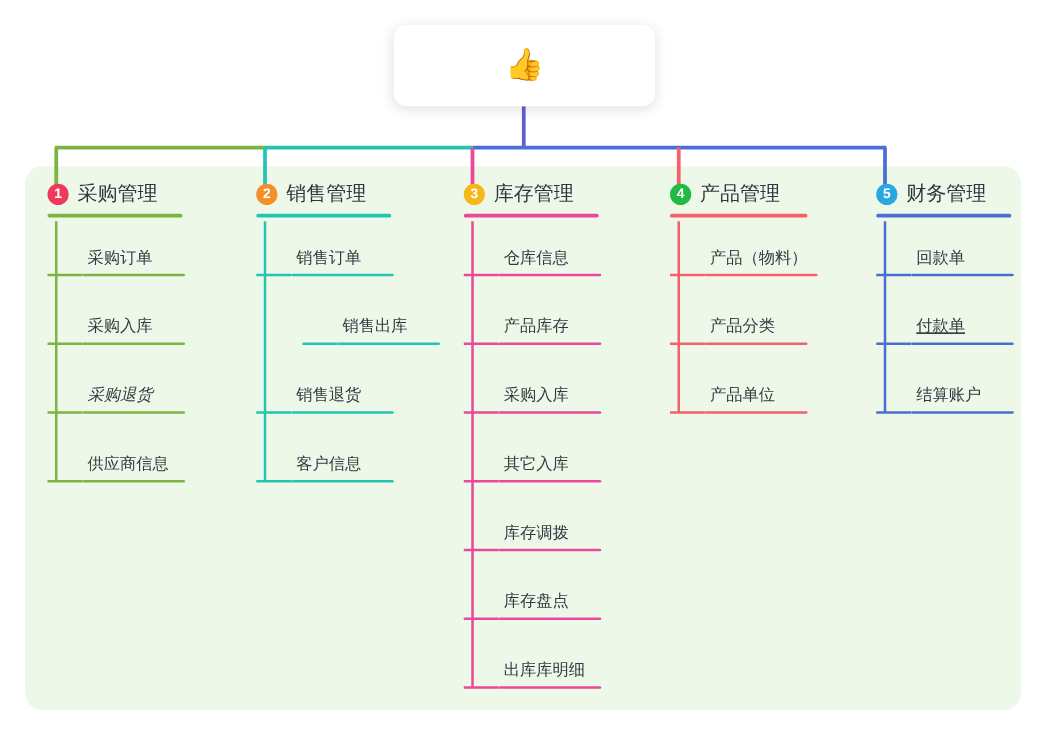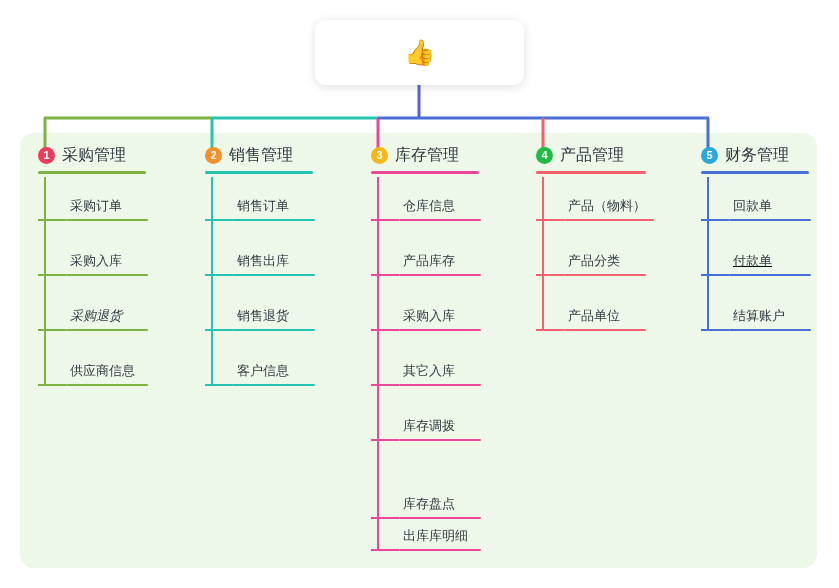--- a/index.html
+++ b/index.html
@@ -118,21 +118,21 @@
           <span class="badge" style="background: rgb(244, 144, 43);">2</span>
           <span class="col-title">销售管理</span>
           <div class="head-rule" style="width: 108px; background: rgb(37, 196, 176);"></div>
         </div>
         <div class="spine" style="left: 6px; top: 44px; height: 208px; background: rgb(37, 196, 176);"></div>
         <div class="leaf" style="top: 64px; font-family: Liberation Serif, serif;">
           <span class="leaf-label">销售订单</span>
           <div class="leaf-rule" style="background: rgb(37, 196, 176); width: 82px;"></div>
           <div class="leaf-tick" style="top: 22px; background: rgb(37, 196, 176);"></div>
         </div>
-        <div class="leaf" style="top: 119px;">
+        <div class="leaf" style="top: 119px; margin-left: 37px;">
           <span class="leaf-label">销售出库</span>
           <div class="leaf-rule" style="background: rgb(37, 196, 176); width: 82px;"></div>
           <div class="leaf-tick" style="top: 22px; background: rgb(37, 196, 176);"></div>
         </div>
         <div class="leaf" style="top: 174px;">
           <span class="leaf-label">销售退货</span>
           <div class="leaf-rule" style="background: rgb(37, 196, 176); width: 82px;"></div>
           <div class="leaf-tick" style="top: 22px; background: rgb(37, 196, 176);"></div>
         </div>
         <div class="leaf" style="top: 229px;">
@@ -166,21 +166,21 @@
         <div class="leaf" style="top: 229px;">
           <span class="leaf-label">其它入库</span>
           <div class="leaf-rule" style="background: rgb(236, 72, 153); width: 82px;"></div>
           <div class="leaf-tick" style="top: 22px; background: rgb(236, 72, 153);"></div>
         </div>
         <div class="leaf" style="top: 284px;">
           <span class="leaf-label">库存调拨</span>
           <div class="leaf-rule" style="background: rgb(236, 72, 153); width: 82px;"></div>
           <div class="leaf-tick" style="top: 22px; background: rgb(236, 72, 153);"></div>
         </div>
-        <div class="leaf" style="top: 339px; margin-top: 23px;">
+        <div class="leaf" style="top: 339px;">
           <span class="leaf-label">库存盘点</span>
           <div class="leaf-rule" style="background: rgb(236, 72, 153); width: 82px;"></div>
           <div class="leaf-tick" style="top: 22px; background: rgb(236, 72, 153);"></div>
         </div>
         <div class="leaf" style="top: 394px;">
           <span class="leaf-label">出库库明细</span>
           <div class="leaf-rule" style="background: rgb(236, 72, 153); width: 82px;"></div>
           <div class="leaf-tick" style="top: 22px; background: rgb(236, 72, 153);"></div>
         </div>
       </div>

